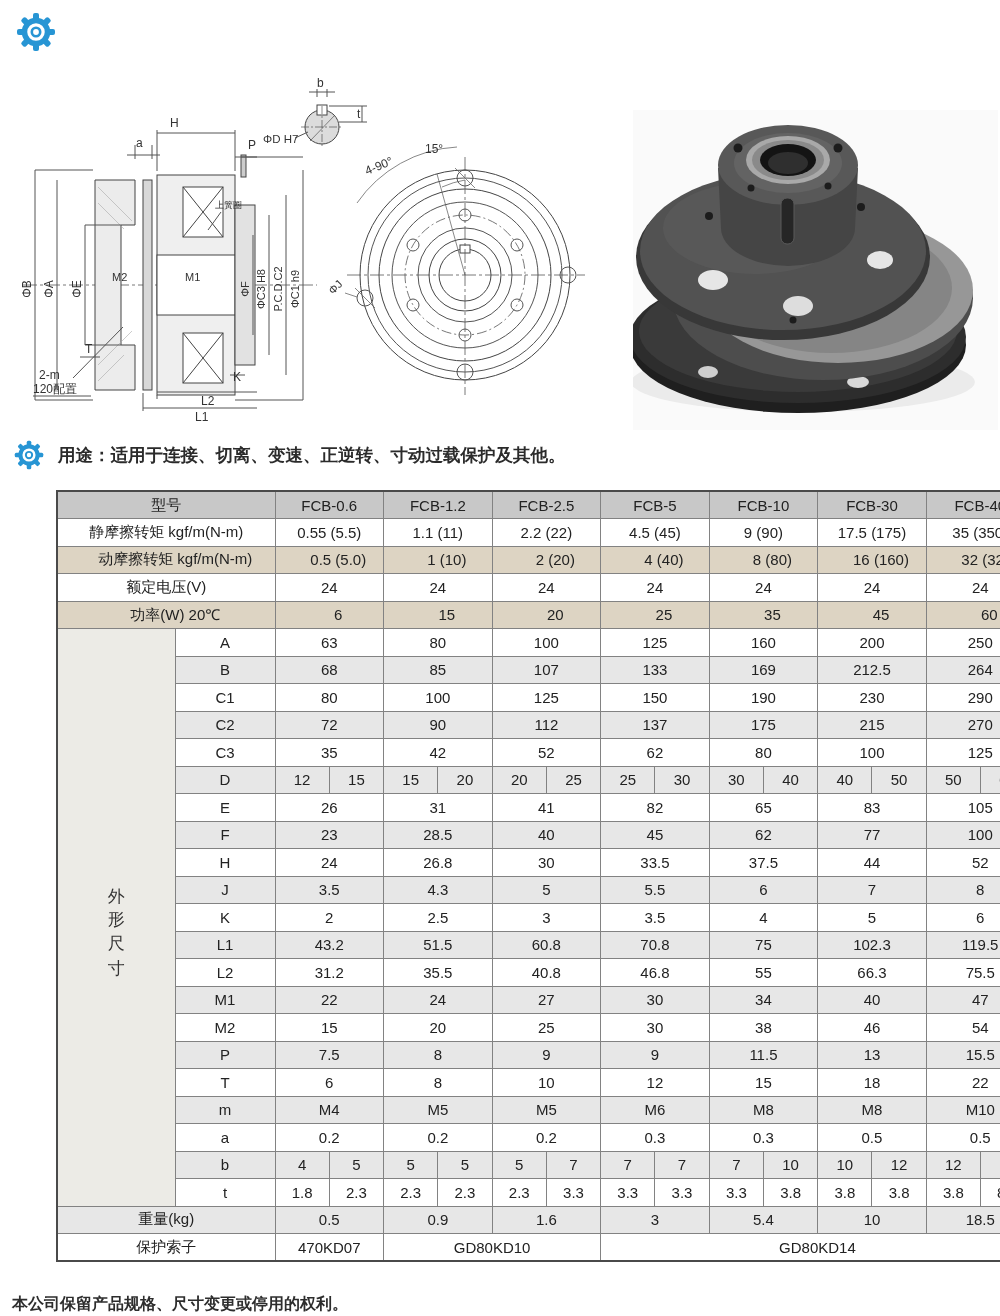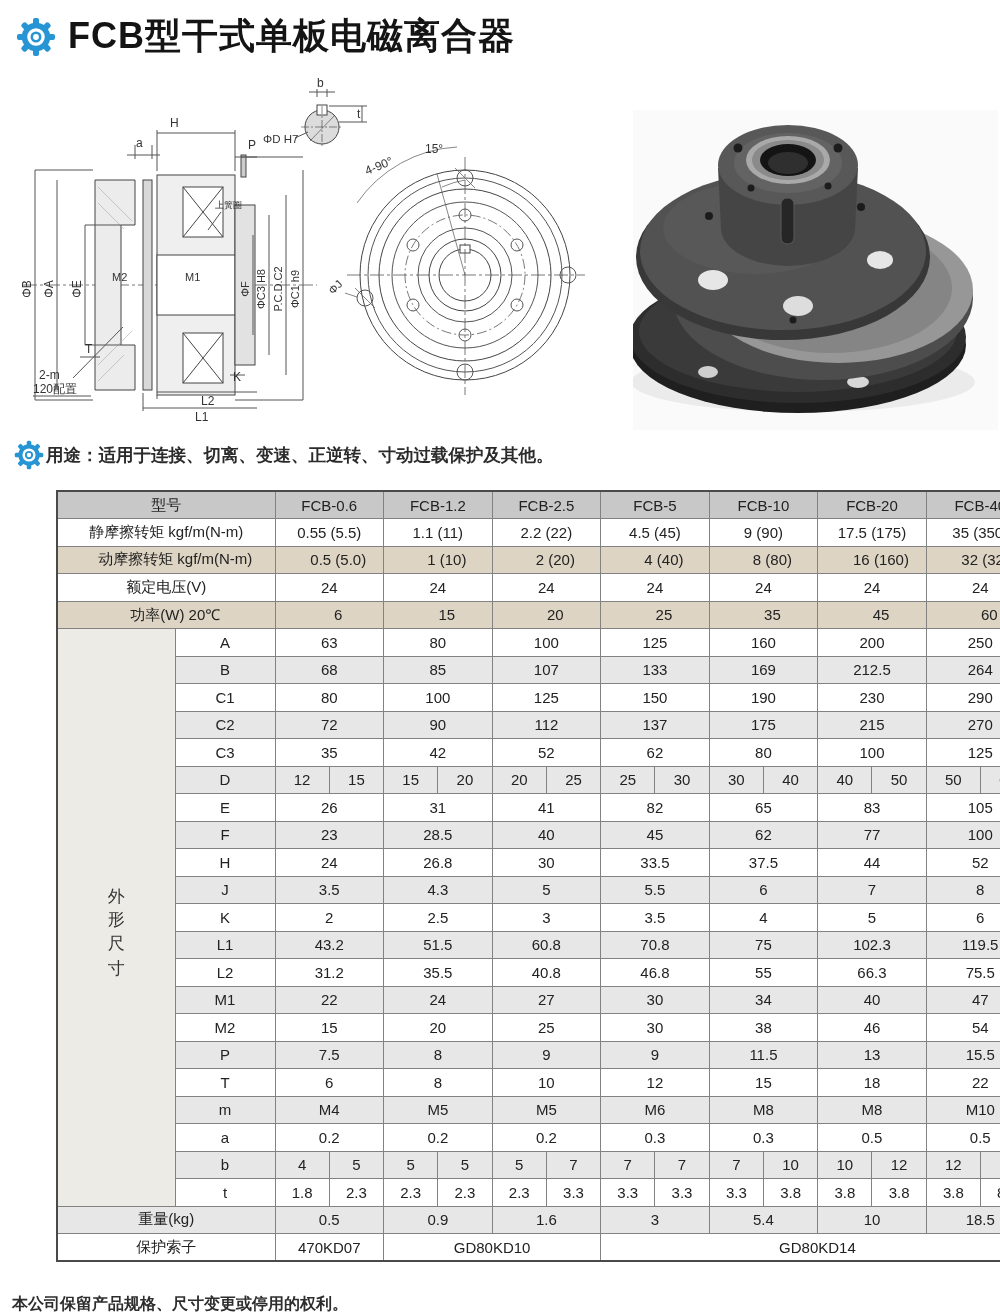--- a/index.html
+++ b/index.html
@@ -5,21 +5,21 @@
   * { margin:0; padding:0; box-sizing:border-box; }
   html,body { background:#ffffff; }
   body { font-family:"Liberation Sans", sans-serif; color:#1f1f1f; }
   #page { position:relative; width:1000px; height:1316px; background:#fff; overflow:hidden; }
 
   
   .hdr { position:absolute; top:12px; left:16px; display:flex; align-items:center; gap:12px; }
   .hdr h1 { font-size:36px; font-weight:700; color:#141414; letter-spacing:1px; }
 
   
-  .usage { position:absolute; top:440px; left:14px; display:flex; align-items:center; gap:2px; }
+  .usage { position:absolute; top:440px; left:14px; display:flex; align-items:center; gap:14px; }
   .usage .txt { font-size:17.5px; font-weight:600; color:#2b2b2b; }
 
   
   .draw { position:absolute; top:75px; left:5px; }
   .photo { position:absolute; top:110px; left:633px; }
   svg text { font-family:"Liberation Sans", sans-serif; fill:#333; }
 
   
   .tblwrap { position:absolute; top:490px; left:12px; }
   table { border-collapse:collapse; table-layout:fixed; width:978px; border:2px solid #4a4a4a;margin-left:44px; }
@@ -48,21 +48,20 @@
         <rect x="1" y="17" width="8" height="6" rx="2"></rect>
         <rect x="31" y="17" width="8" height="6" rx="2"></rect>
         <rect x="17" y="1" width="6" height="8" rx="2" transform="rotate(45 20 20)"></rect>
         <rect x="17" y="1" width="6" height="8" rx="2" transform="rotate(135 20 20)"></rect>
         <rect x="17" y="1" width="6" height="8" rx="2" transform="rotate(-45 20 20)"></rect>
         <rect x="17" y="1" width="6" height="8" rx="2" transform="rotate(-135 20 20)"></rect>
       </g>
       <circle cx="20" cy="20" r="11.5" fill="none" stroke="#2795d4" stroke-width="5.5"></circle>
       <circle cx="20" cy="20" r="4.2" fill="none" stroke="#2795d4" stroke-width="2.6"></circle>
     </svg>
-    <h1>FCB型干式单板电磁离合器</h1>
   </div>
 
   <svg class="draw" width="640" height="365" viewBox="0 0 640 365">
     <g stroke="#555" stroke-width="1" fill="none">
 
       <line x1="18" y1="210" x2="312" y2="210" stroke-dasharray="14 3 3 3" stroke-width="0.8"></line>
 
       <path d="M90 105 h40 v45 h-14 v120 h14 v45 h-40 z" fill="#ececec" stroke="#444"></path>
       <line x1="93" y1="112" x2="127" y2="146" stroke="#aaa" stroke-width="0.6"></line>
       <line x1="93" y1="128" x2="119" y2="154" stroke="#aaa" stroke-width="0.6"></line>
@@ -261,21 +260,21 @@
         <col span="14" style="width:54.28px">
       </colgroup>
       <tbody id="spec-body">
           <tr class="bg-h">
             <td colspan="2" class="lbl">型号</td>
             <td colspan="2" class="model">FCB-0.6</td>
             <td colspan="2" class="model">FCB-1.2</td>
             <td colspan="2" class="model">FCB-2.5</td>
             <td colspan="2" class="model">FCB-5</td>
             <td colspan="2" class="model">FCB-10</td>
-            <td colspan="2" class="model">FCB-20</td>
+            <td colspan="2" class="model">FCB-30</td>
             <td colspan="2" class="model">FCB-40</td>
           </tr>
           <tr class="bg-w">
             <td colspan="2" class="lbl">静摩擦转矩 kgf/m(N-m)</td>
             <td colspan="2">0.55 (5.5)</td>
             <td colspan="2">1.1  (11)</td>
             <td colspan="2">2.2 (22)</td>
             <td colspan="2">4.5 (45)</td>
             <td colspan="2">9 (90)</td>
             <td colspan="2">17.5 (175)</td>

